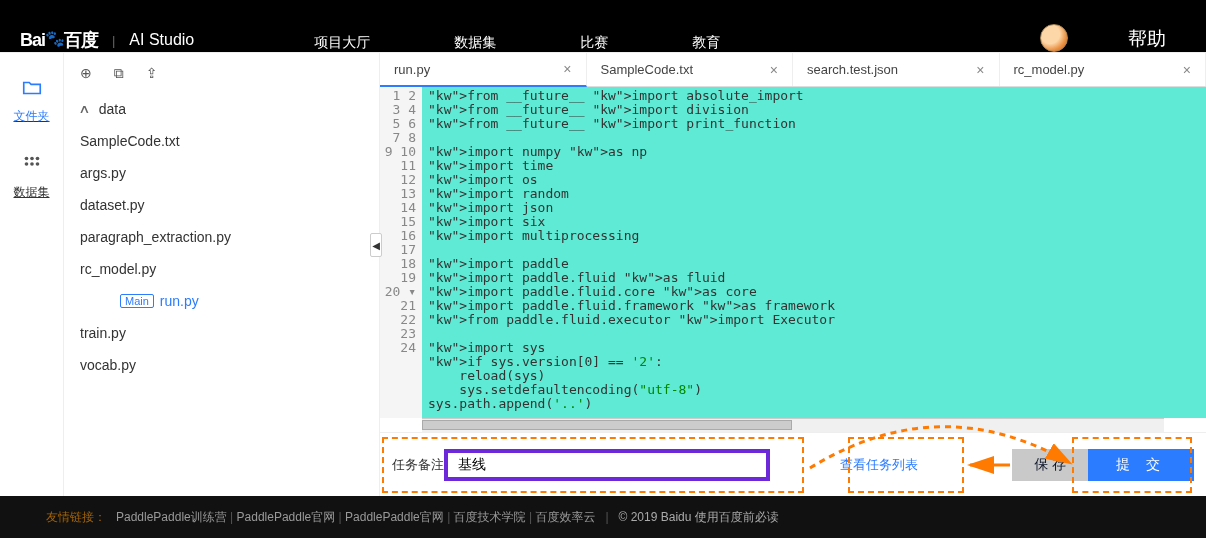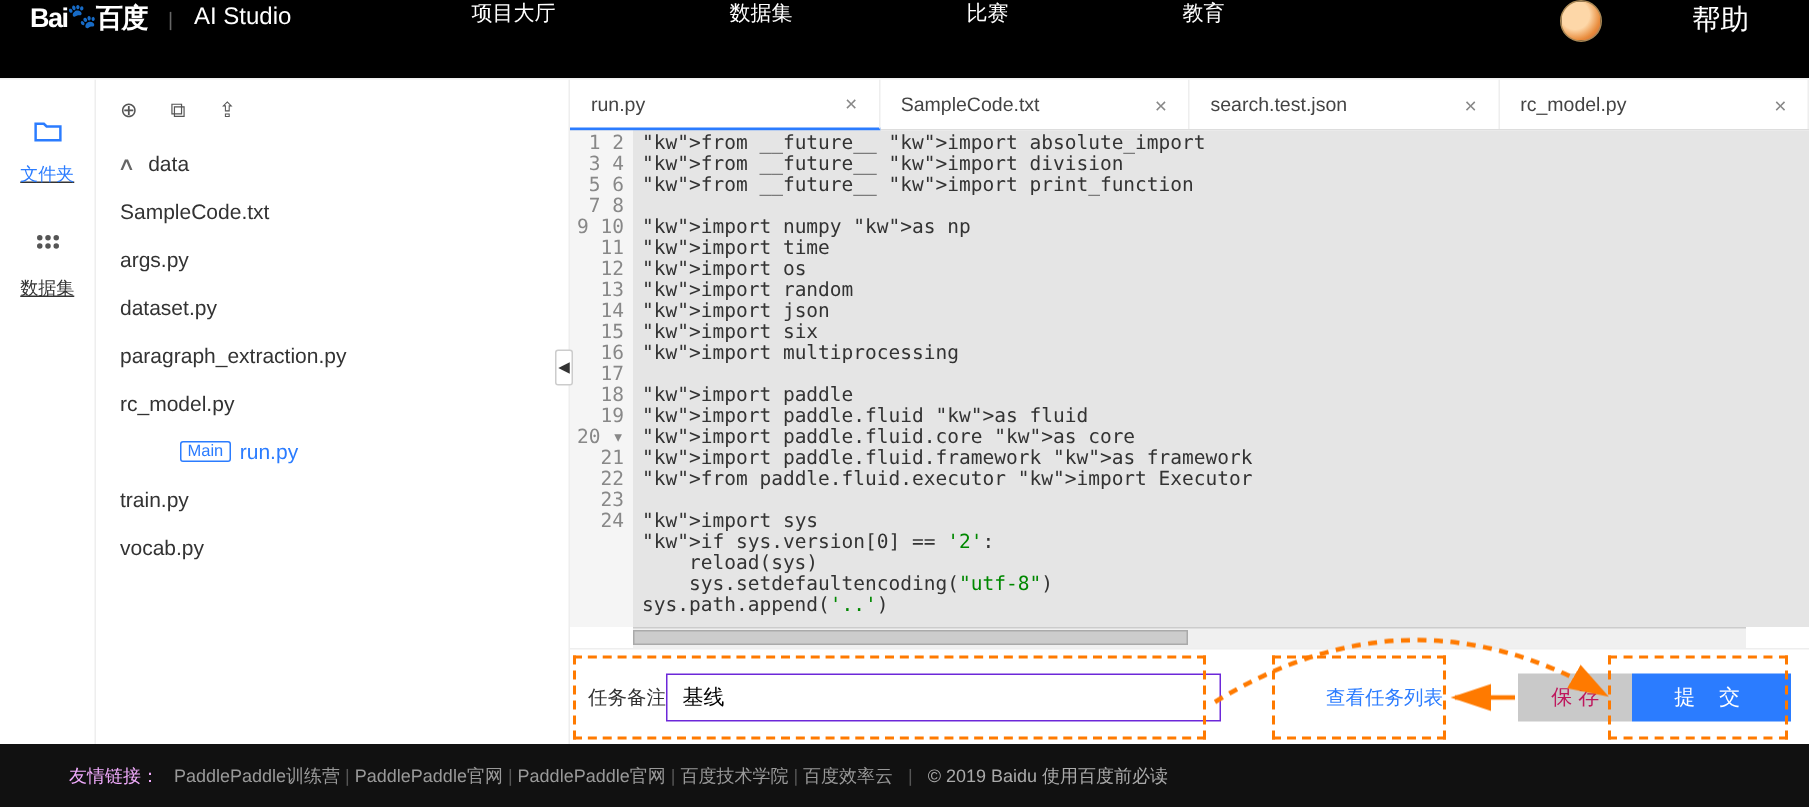--- a/index.html
+++ b/index.html
@@ -1,23 +1,23 @@
 <!DOCTYPE html>
 <html><head>
 <meta charset="utf-8">
 <style>
 * { box-sizing: border-box; margin: 0; padding: 0; }
 body { font-family: Arial, "Microsoft YaHei", sans-serif; font-size: 13px; background: #fff; color: #333; width: 1206px; }
-.topbar { background: #000; height: 52px; display: flex; align-items: flex-start; color: #fff; padding: 0 20px; }
+.topbar { background: #000; height: 52px; display: flex; align-items: flex-end; color: #fff; padding: 0 20px; }
 .logo { display: flex; align-items: center; gap: 8px; }
 .logo-baidu { font-weight: bold; font-size: 18px; letter-spacing: -1px; }
 .logo-paw { font-size: 16px; position: relative; top: -2px; }
 .logo-sep { color: #666; margin: 0 6px; }
 .logo-ai { font-size: 16px; }
-.nav { display: flex; gap: 116px; margin-left: 120px; }
+.nav { display: flex; gap: 84px; margin-left: 120px; }
 .nav-item { cursor: pointer; font-size: 14px; }
 .spacer { flex: 1; }
 .avatar { width: 28px; height: 28px; border-radius: 50%; background: radial-gradient(circle at 35% 35%, #fdd7a8 40%, #e88a3a 70%, #b55 100%); margin-right: 60px; border:1px solid #a85; cursor:pointer; }
 .help-link { cursor: pointer; margin-right:20px; font-size:19px;}
 .main { display: flex; height: 444px; border-top: 1px solid #eee; }
 .leftcol { width: 64px; border-right: 1px solid #eee; display: flex; flex-direction: column; align-items: center; padding-top: 24px; gap: 28px; text-decoration: underline; }
 .leftcol .sideitem { display: flex; flex-direction: column; align-items: center; gap: 6px; cursor: pointer; font-size: 12px; }
 .folder-icon svg, .dots-icon svg { width: 22px; height: 22px; }
 .filepane { width: 316px; border-right: 1px solid #eee; display:flex; flex-direction:column;}
 .file-toolbar { height: 40px; display: flex; align-items: center; gap: 22px; padding: 0 16px; color:#555; }
@@ -25,39 +25,39 @@
 .filelist { padding: 0 6px; overflow:auto;}
 .file-row { padding: 8px 10px; cursor: pointer; display:flex; align-items:center; gap:6px; font-size:14px;}
 .file-row.folder::before { content:"∧"; font-size:12px; color:#666; transform:scaleX(1.4); margin-right:4px;}
 .file-row.active { color: #2b7cff; }
 .main-badge { border:1px solid #2b7cff; color:#2b7cff; font-size:11px; padding:0 4px; border-radius:2px;margin-left:40px; }
 .editor { flex: 1; display: flex; flex-direction: column; position: relative; }
 .tabs { display: flex; height: 34px; border-bottom: 1px solid #ddd; }
 .tab { flex: 1; display: flex; align-items: center; justify-content: space-between; padding: 0 14px; cursor: pointer; border-right: 1px solid #eee; font-size:13px; color:#444;}
 .tab.active { border-bottom: 2px solid #2b7cff; margin-bottom:-1px; }
 .tab-close { color:#888; cursor:pointer; font-size:14px;}
-.code-area { flex: 1; display: flex; font-family: Consolas, Monaco, monospace; font-size: 13px; overflow: hidden; background:#e5e5e5;}
+.code-area { flex: 1; display: flex; font-family: Consolas, Monaco, monospace; font-size: 13px; overflow: hidden; background:#5eead4;}
 .gutter { width: 42px; background: #f5f5f5; text-align: right; color: #888; padding: 2px 6px 2px 0; user-select:none; line-height:14px;}
 .code { flex:1; padding: 2px 6px; white-space: pre; overflow:auto; line-height:14px;} .str{color:#080;}
 .collapse-handle { position:absolute; left:-10px; top:180px; width:12px; height:24px; background:#fff; border:1px solid #ccc; border-radius:2px; display:flex; align-items:center; justify-content:center; font-size:10px; cursor:pointer;}
 .hscroll { height:14px; border-top:1px solid #ccc; background:#f0f0f0; position:relative; margin:0 42px 0 42px;}
 .hscroll-thumb{ position:absolute; left:0; top:1px; height:10px; width:370px; background:#ccc; border:1px solid #aaa;}
 .bottom-bar { height: 64px; display: flex; align-items: center; padding: 0 12px; gap: 0; border-top:1px solid #eee; position:relative;}
 .hlbox { border: 2px dashed #ff7a00; position:absolute; pointer-events:none;}
 .hl1 { left: 2px; top: 4px; width: 422px; height: 56px;}
 .hl2 { left: 468px; top: 4px; width: 116px; height: 56px;}
 .hl3 { left: 692px; top: 4px; width: 120px; height: 56px;}
 .task-label{ font-size:13px; color:#333; }
-.task-input { width: 370px; height: 32px; border:1px solid #6d28d9; padding:0 10px; font-size:14px;}
+.task-input { width: 326px; height: 32px; border:4px solid #6d28d9; padding:0 10px; font-size:14px;}
 .link-view { color:#2b7cff; cursor:pointer; font-size:13px; margin-left:70px;}
-.btn-save { background:#c9c9c9; color:#be185d; padding:7px 22px; border:none; font-size:14px; cursor:pointer;}
+.btn-save { background:#c9c9c9; color:#0f172a; padding:7px 22px; border:none; font-size:14px; cursor:pointer;}
 .btn-submit { background:#2b7cff; color:#fff; padding:7px 28px; border:none; font-size:14px; letter-spacing:6px; cursor:pointer;}
 .arrow-svg{position:absolute; pointer-events:none;}
 .footer { background:#111; color:#aaa; height:42px; display:flex; align-items:center; padding:0 46px; font-size:12px; gap:10px;}
-.footer .lbl{color:#f0abfc;}
+.footer .lbl{color:#a16207;}
 .footer a{color:#999; cursor:pointer;}
 .footer .sep{color:#555;}
 </style>
 </head>
 <body>
 
 <div class="topbar">
   <div class="logo">
     <span class="logo-baidu">Bai<span class="logo-paw">🐾</span><span>百度</span></span>
     <span class="logo-sep">|</span>

